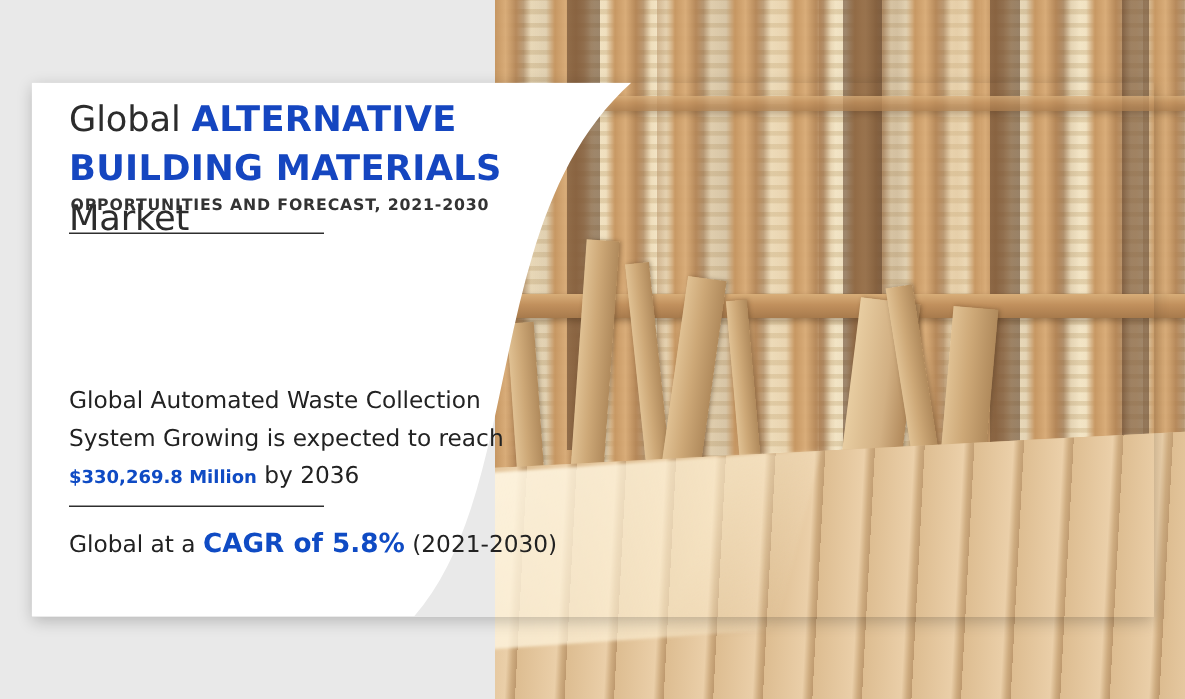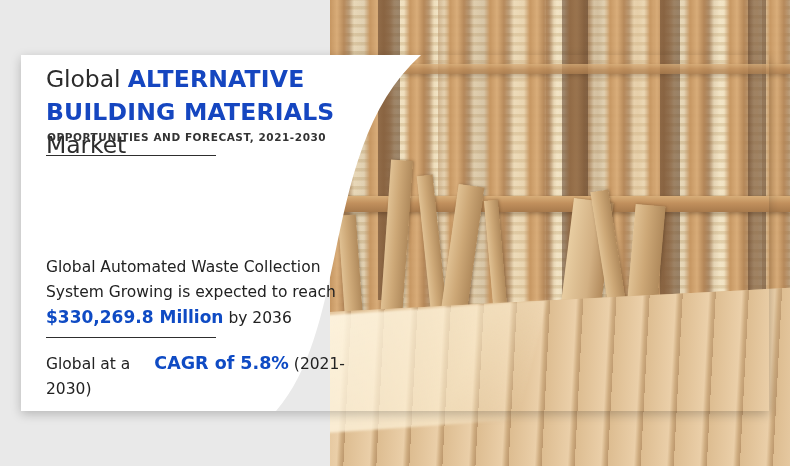--- a/index.html
+++ b/index.html
@@ -235,37 +235,36 @@
     left: 25px;
     top: 200px;
     width: 330px;
     font-size: 15.5px;
     line-height: 25px;
     color: #222222;
   }
   .stat-block .stat-accent {
     color: #0f4bc4;
     font-weight: 700;
-    font-size: 17px;
+    font-size: 12px;
   }
 
   .cagr-block {
     position: absolute;
     left: 25px;
     top: 296px;
     width: 330px;
     font-size: 15.5px;
     line-height: 25px;
     color: #222222;
   }
   .cagr-block .cagr-accent {
     color: #0f4bc4;
     font-weight: 700;
     font-size: 17.5px;
-    margin-left: 19px;
   }
 </style>
 </head>
 <body>
 
 <div class="stage">
 
   <div class="photo-layer">
     <div class="photo-base"></div>
 

